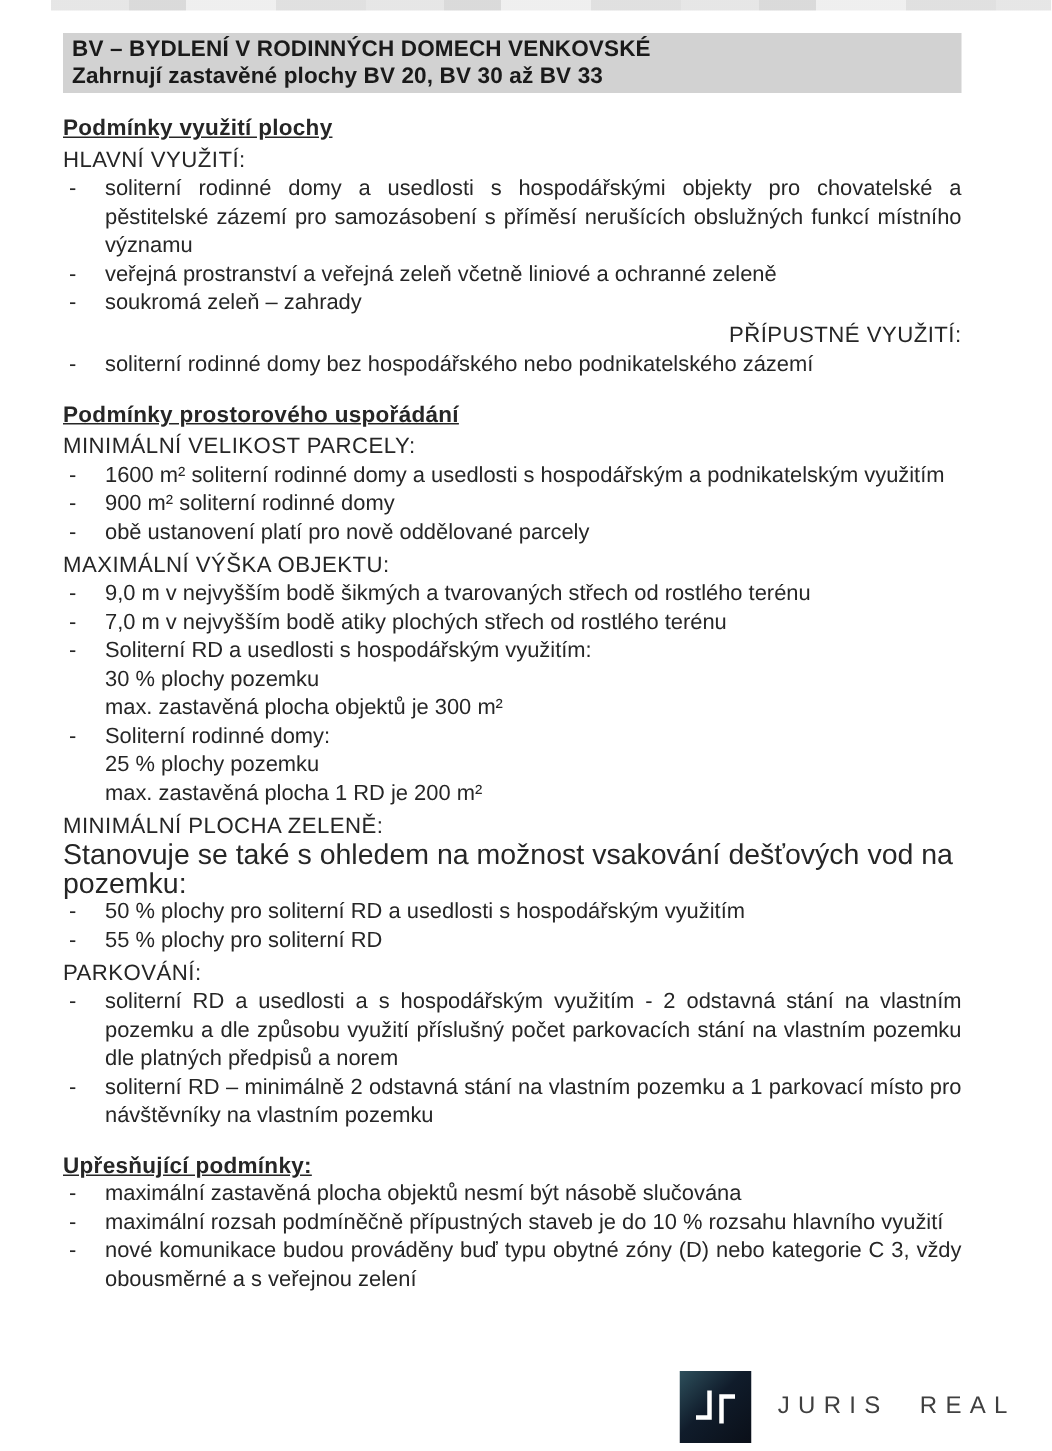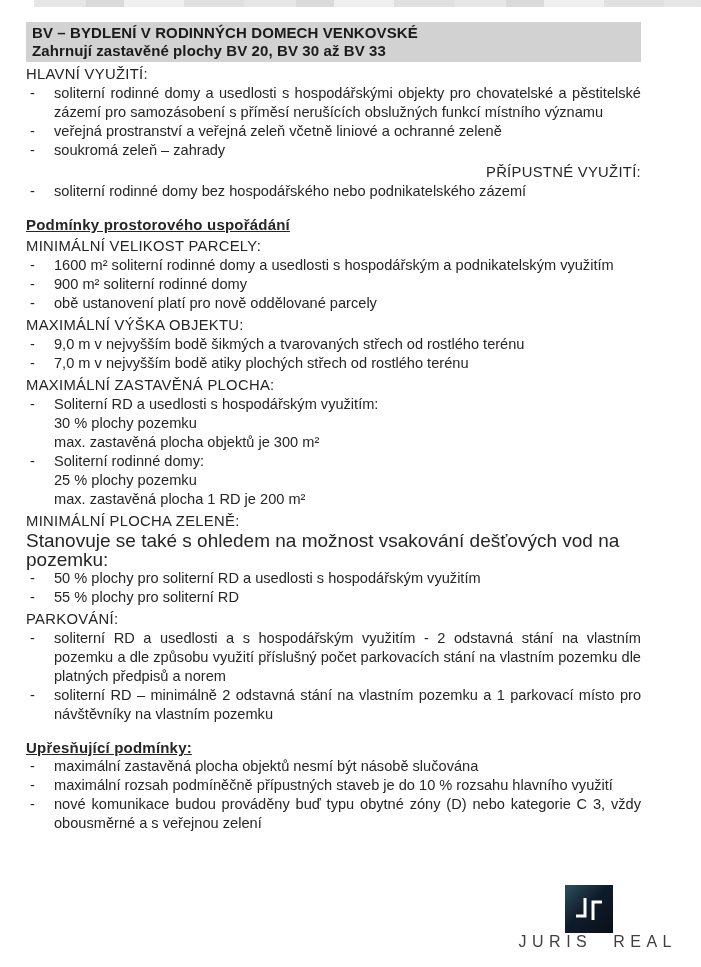--- a/index.html
+++ b/index.html
@@ -12,21 +12,21 @@
     color:var(--text-color,#262626);
     -webkit-font-smoothing:antialiased;
   }
   .scan-artifact{
     position:absolute;top:0;left:34px;right:0;height:7px;
     background:repeating-linear-gradient(90deg,
       #dedede 0 52px, #cecece 52px 90px, #eaeaea 90px 150px, #d6d6d6 150px 210px);
     opacity:.75;
   }
   .content{
-    position:absolute;top:22px;left:26px;right:60px;
+    position:absolute;top:22px;left:42px;right:60px;
   }
   .band{
     background:var(--band-bg,#d2d2d2);
     padding:2px 7px 3px 6px;
     font-weight:bold;
     font-size:15px;line-height:17.5px;
     color:#1a1a1a;
     letter-spacing:.1px;
   }
   .block-title{
@@ -53,22 +53,22 @@
   }
   .bullet-item::before{
     content:"-";
     position:absolute;left:4px;top:0;
     text-align:left;
   }
   .bullet-line{display:block;}
   .indent{padding-left:8px;text-align:right;}
   .footer{
     position:absolute;
-    right:24px;bottom:16px;
-    display:flex;align-items:center;flex-direction:column;
+    right:24px;bottom:5px;
+    display:flex;align-items:center;
   }
   .logo-box{width:48px;height:48px;display:block;}
   .brand-text{
     margin-left:18px;
     font-size:16px;
     letter-spacing:5.5px;
     word-spacing:11px;
     color:var(--brand-color,#3f3f3f);
     white-space:nowrap;
   }
@@ -79,20 +79,21 @@
 <div class="page">
   <div class="scan-artifact"></div>
 
   <div class="content">
     <div class="band">
       <div>BV – BYDLENÍ V RODINNÝCH DOMECH VENKOVSKÉ</div>
       <div>Zahrnují zastavěné plochy BV 20, BV 30 až BV 33</div>
     </div>
 
     <div>
+        <div class="block-title">Podmínky využití plochy</div>
         <div class="block-label">HLAVNÍ VYUŽITÍ:</div>
         <div class="bullet-group">
           <div class="bullet-item">soliterní rodinné domy a usedlosti s hospodářskými objekty pro chovatelské a pěstitelské zázemí pro samozásobení s příměsí nerušících obslužných funkcí místního významu</div>
           <div class="bullet-item">veřejná prostranství a veřejná zeleň včetně liniové a ochranné zeleně</div>
           <div class="bullet-item">soukromá zeleň – zahrady</div>
         </div>
         <div class="block-label indent">PŘÍPUSTNÉ VYUŽITÍ:</div>
         <div class="bullet-group">
           <div class="bullet-item">soliterní rodinné domy bez hospodářského nebo podnikatelského zázemí</div>
         </div>
@@ -101,21 +102,20 @@
         <div class="bullet-group">
           <div class="bullet-item">1600 m² soliterní rodinné domy a usedlosti s hospodářským a podnikatelským využitím</div>
           <div class="bullet-item">900 m² soliterní rodinné domy</div>
           <div class="bullet-item">obě ustanovení platí pro nově oddělované parcely</div>
         </div>
         <div class="block-label">MAXIMÁLNÍ VÝŠKA OBJEKTU:</div>
         <div class="bullet-group">
           <div class="bullet-item">9,0 m v nejvyšším bodě šikmých a tvarovaných střech od rostlého terénu</div>
           <div class="bullet-item">7,0 m v nejvyšším bodě atiky plochých střech od rostlého terénu</div>
         </div>
-        <div class="block-label">MAXIMÁLNÍ ZASTAVĚNÁ PLOCHA:</div>
         <div class="bullet-group">
           <div class="bullet-item">
             <div class="bullet-line">Soliterní RD a usedlosti s hospodářským využitím:</div>
             <div class="bullet-line">30 % plochy pozemku</div>
             <div class="bullet-line">max. zastavěná plocha objektů je 300 m²</div>
           </div>
           <div class="bullet-item">
             <div class="bullet-line">Soliterní rodinné domy:</div>
             <div class="bullet-line">25 % plochy pozemku</div>
             <div class="bullet-line">max. zastavěná plocha 1 RD je 200 m²</div>

